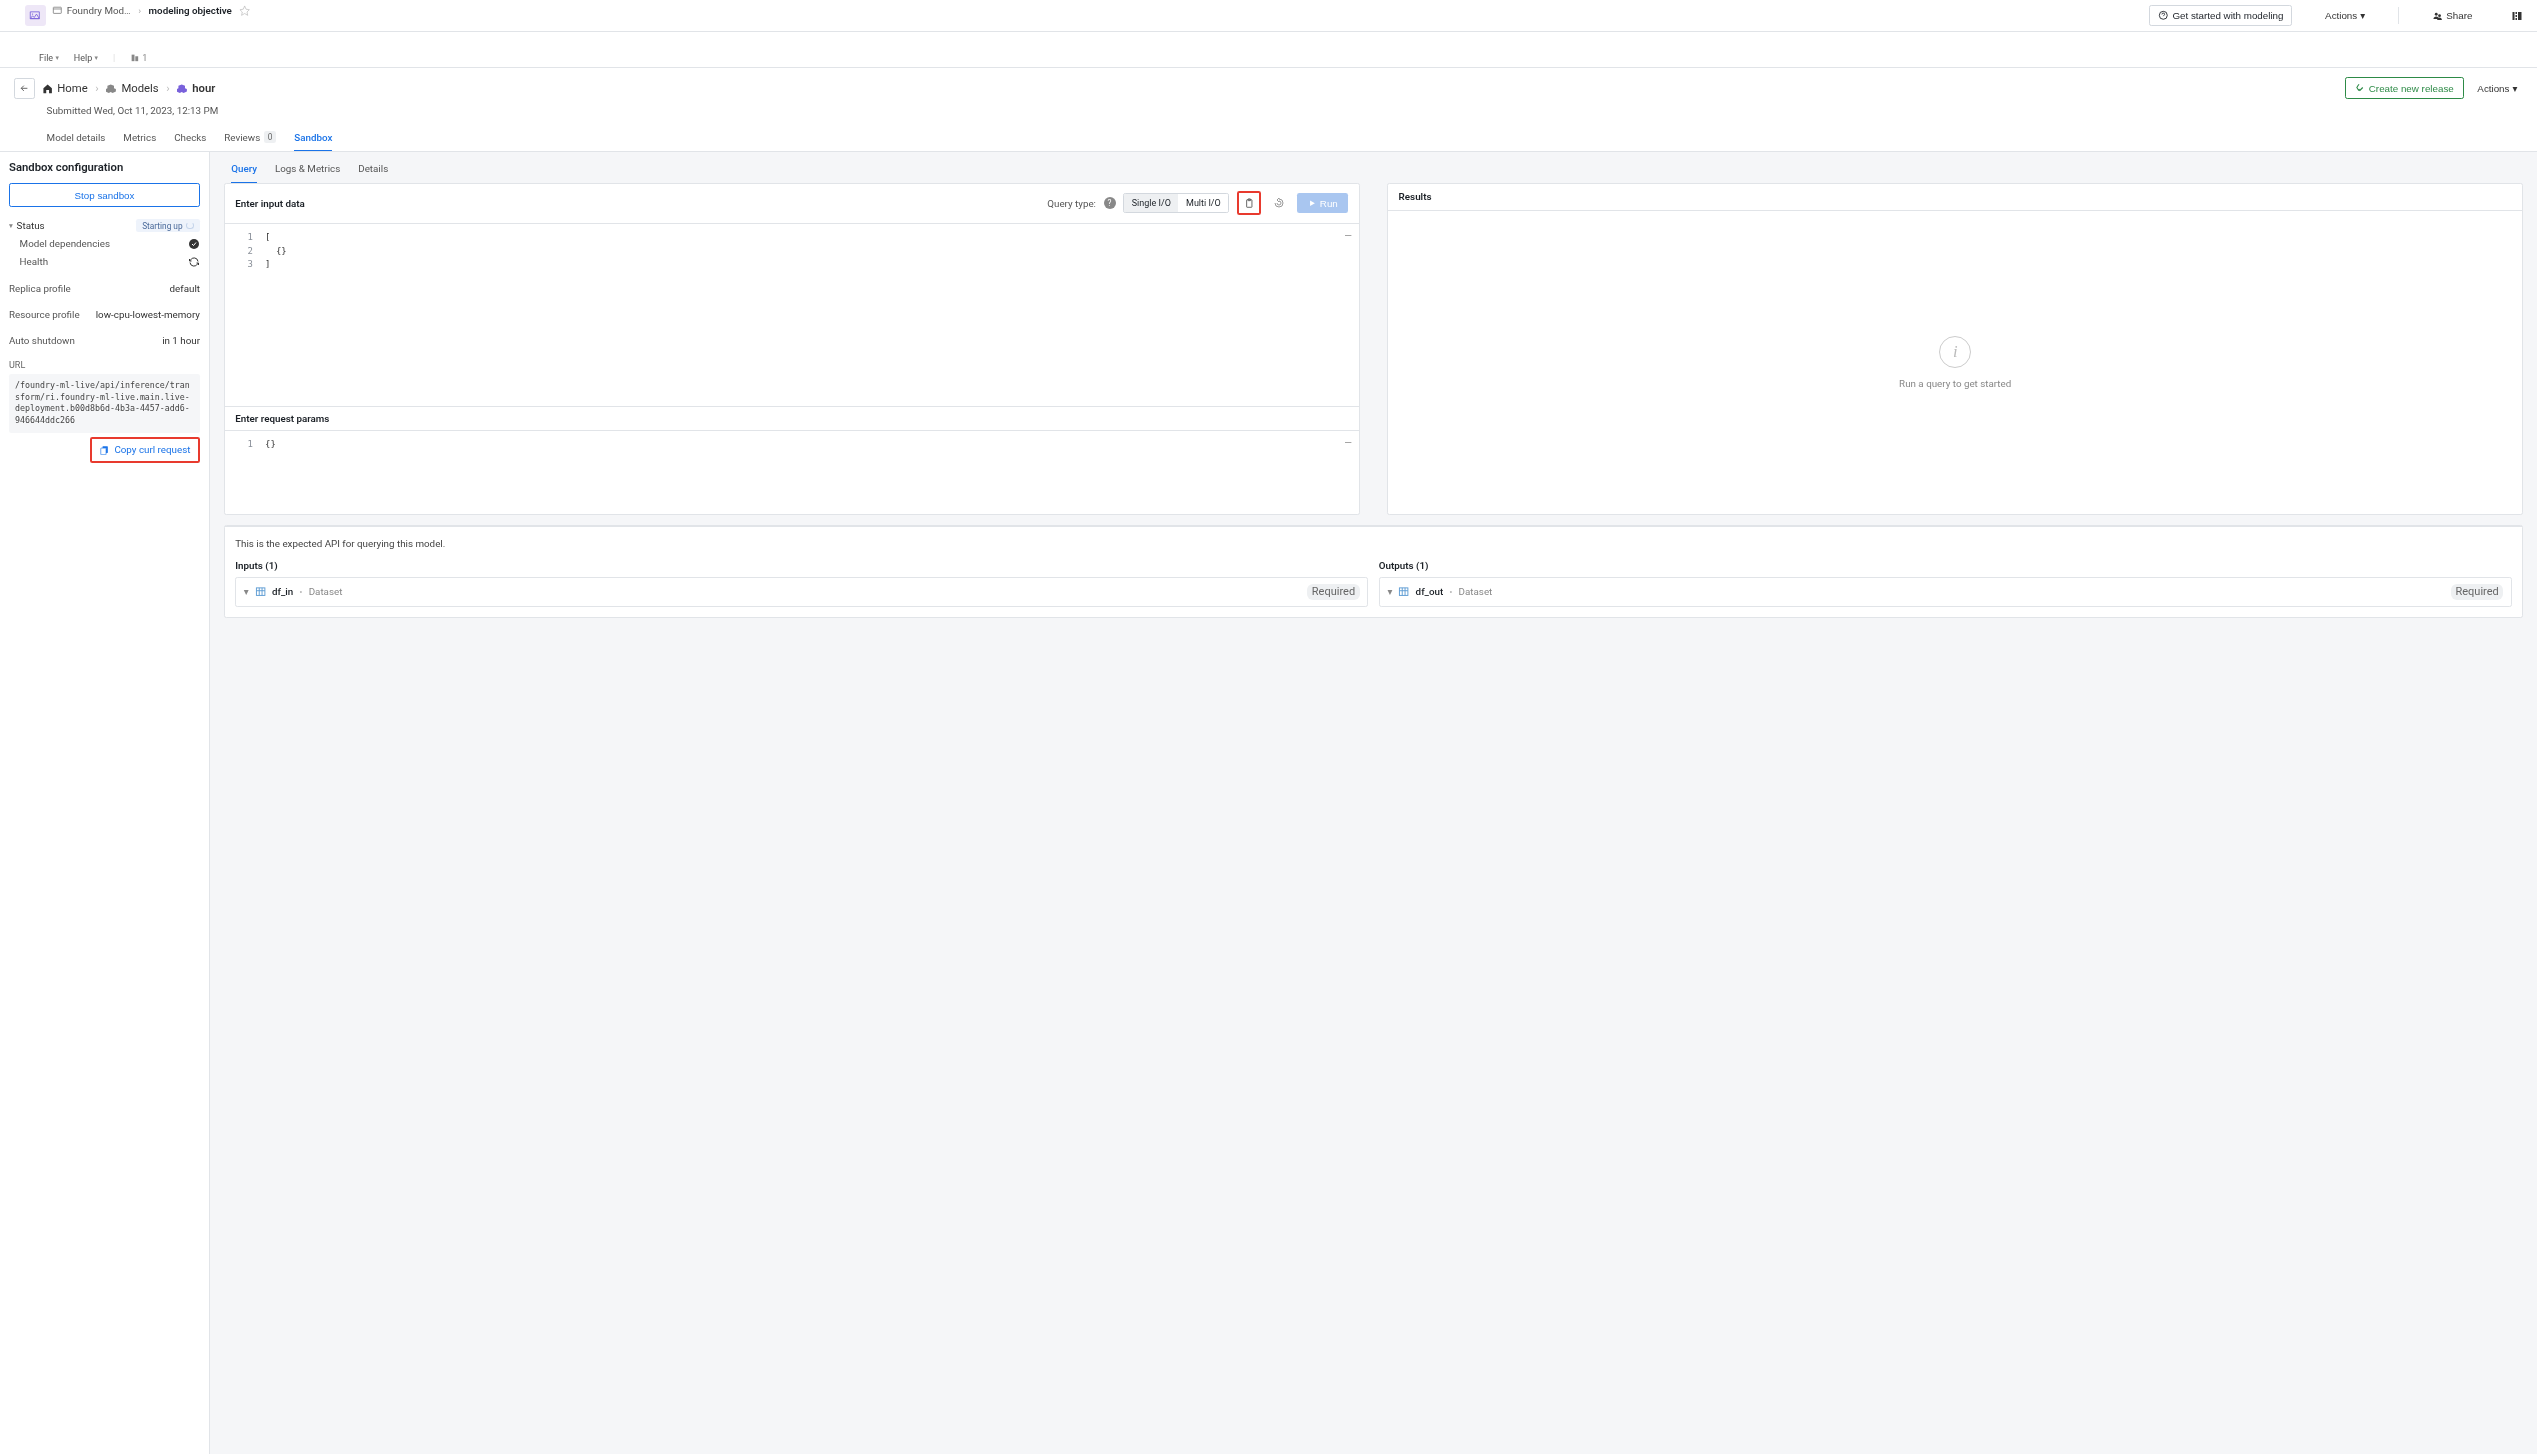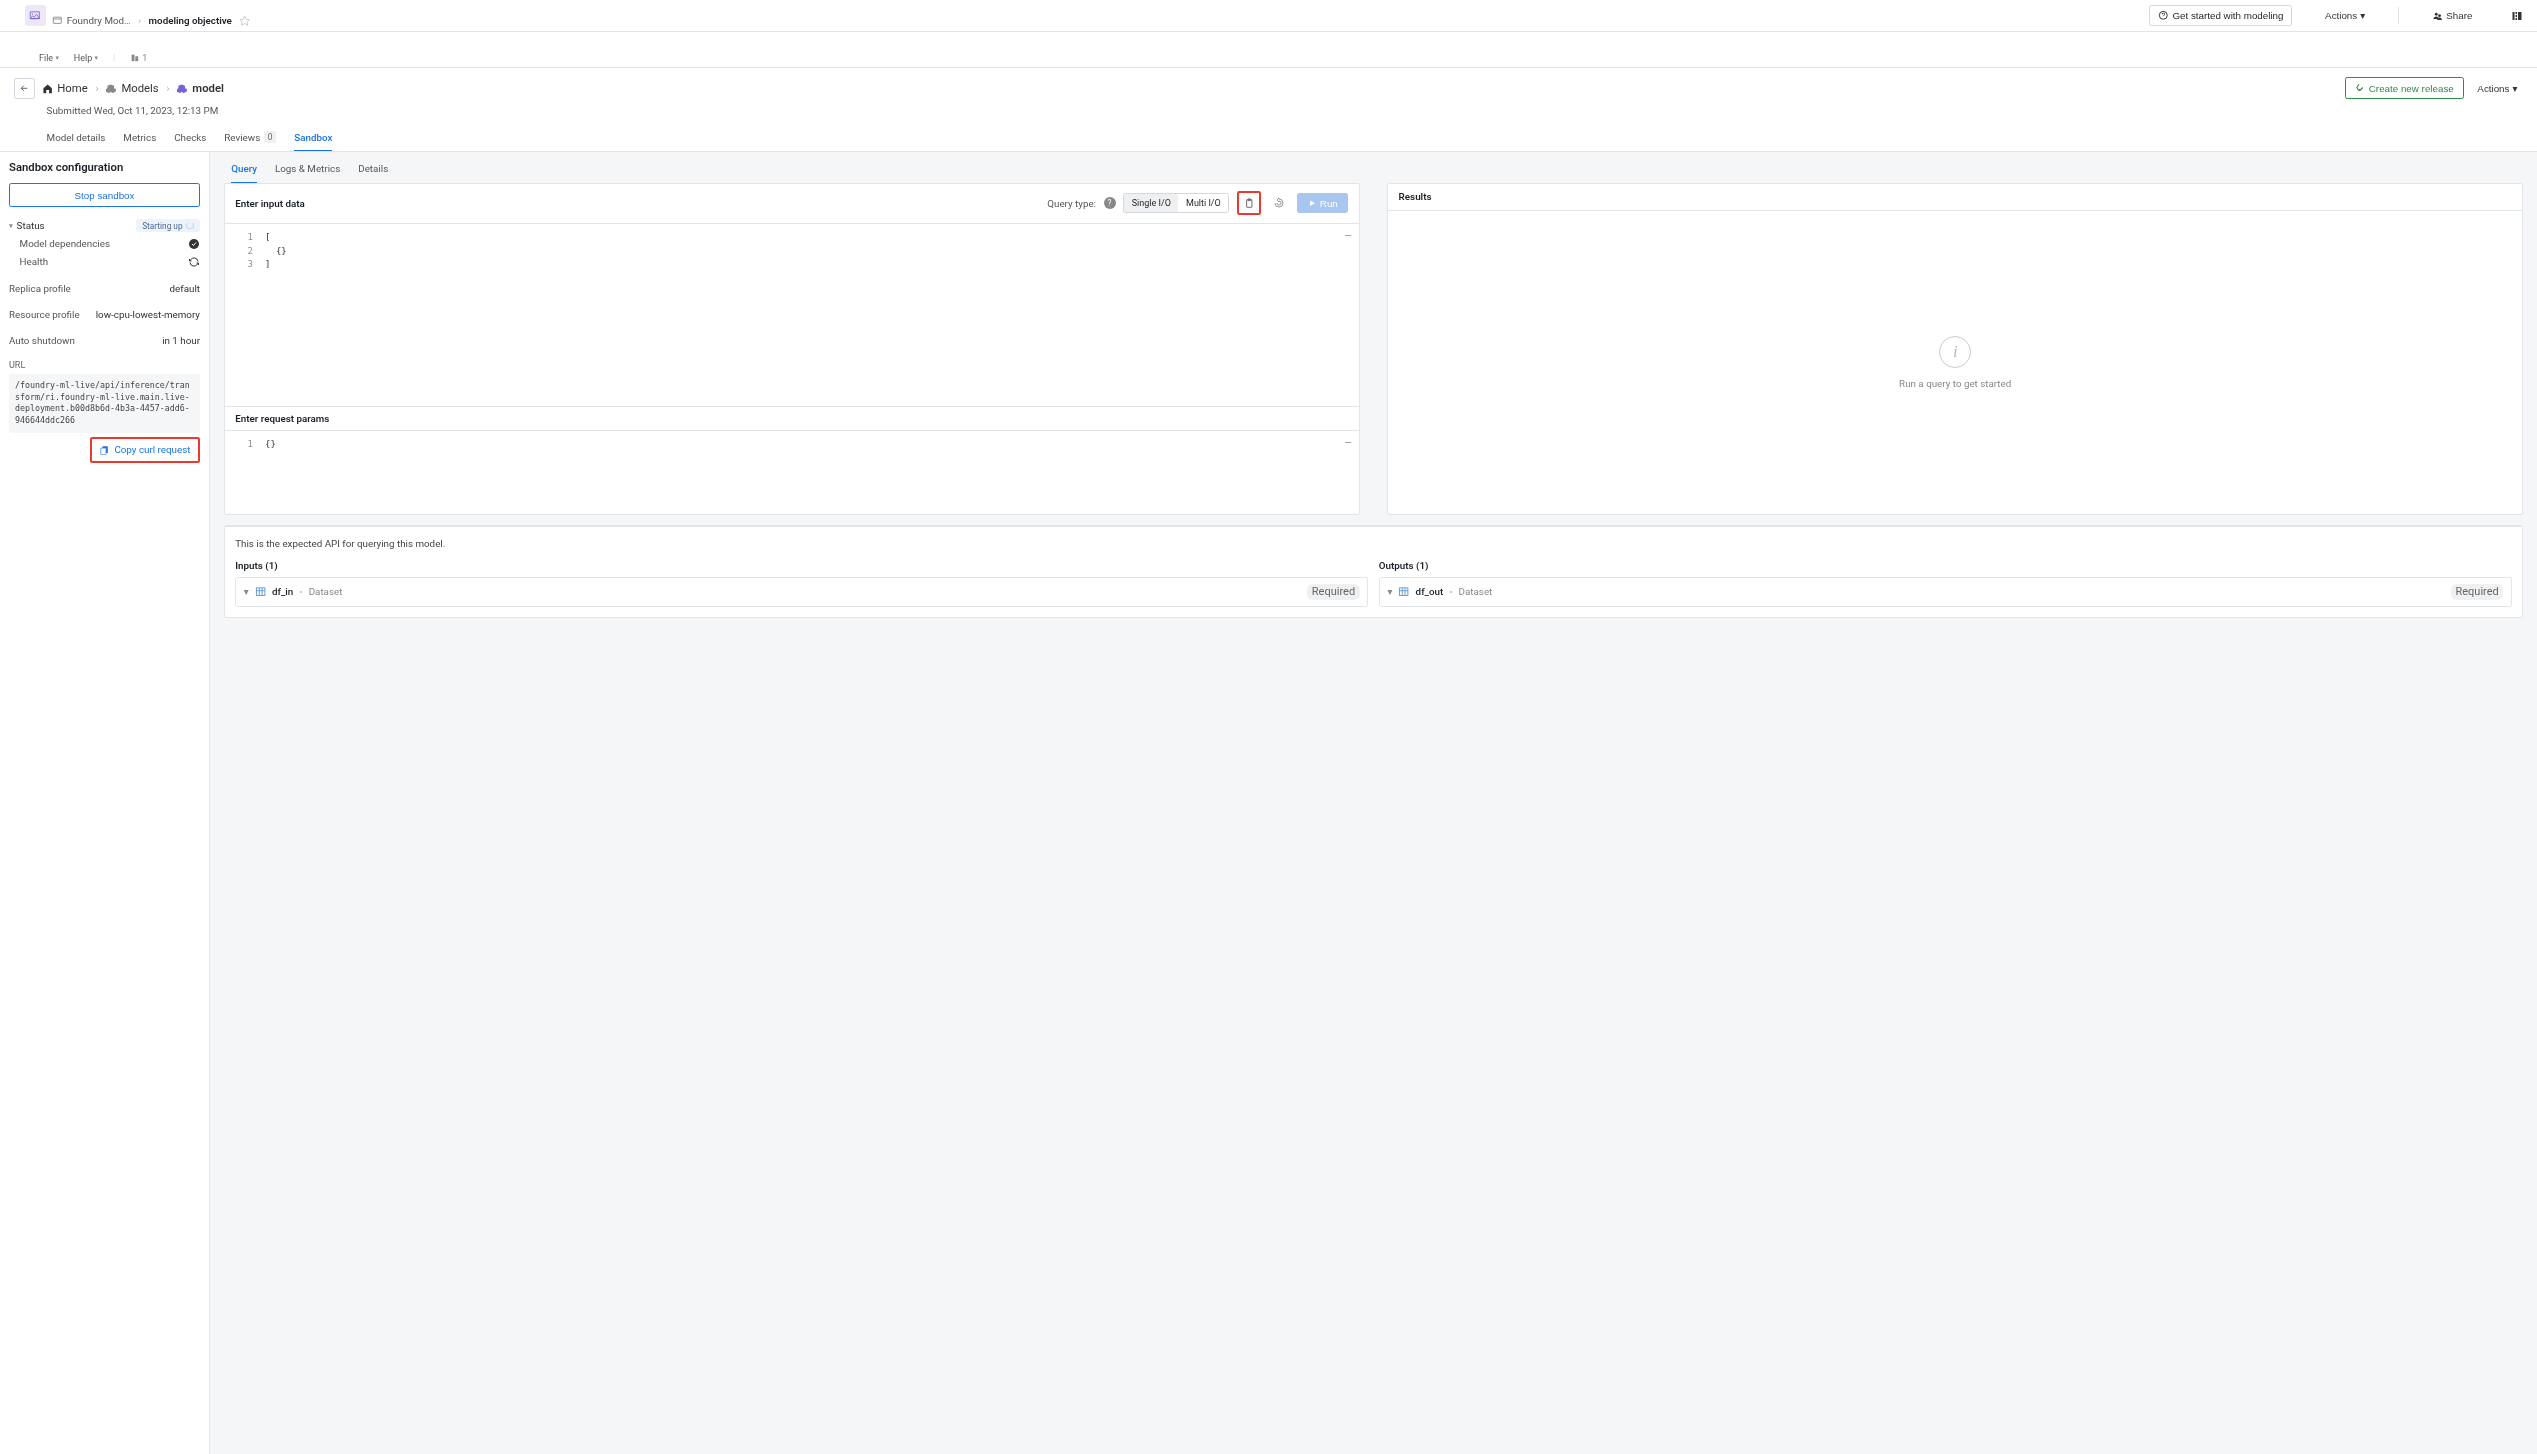--- a/index.html
+++ b/index.html
@@ -1,20 +1,20 @@
 <!DOCTYPE html>
 <html style="font-size:12px"><head>
 <meta charset="utf-8">
 <style>
 * { box-sizing:border-box; margin:0; padding:0; }
 body { font-family:-apple-system,BlinkMacSystemFont,"Segoe UI",Roboto,sans-serif; font-size:9.8px; color:#1c2127; background:#fff; }
 
 
 .topbar { display:flex; align-items:center; border-bottom:0.8px solid #e1e4e8; height:32px; padding:0 7.6px; }
-.topbar-left { display:flex; align-items:flex-end; gap:6px; flex:1;padding-left:17px; }
+.topbar-left { display:flex; align-items:flex-start; gap:6px; flex:1;padding-left:17px; }
 .app-icon { width:21px; height:21px; border-radius:3px; background:#eee7f7; display:flex; align-items:center; justify-content:center; color:#7961db; }
 .app-icon svg { width:13.6px;height:13.6px; }
 .crumb-icon { color:#888; }
 .crumb-text { color:#555; }
 .crumb-sep { color:#aaa; padding:0 3px; }
 .breadcrumb-top { display:flex; align-items:center; gap:4.5px; font-size:9.8px; }
 .page-title-top { font-weight:600; }
 .star-icon { color:#bbb; margin-left:3px; cursor:pointer; }
 .topbar-right { display:flex; align-items:center; gap:27px; }
 .btn { border:0.8px solid #d3d8de; background:#fff; border-radius:2.3px; padding:3.8px 7.6px; font-size:9.8px; cursor:pointer; display:flex; align-items:center; gap:3.8px; color:#1c2127; }
@@ -210,21 +210,21 @@
         <svg width="11.3" height="11.3" viewBox="0 0 24 24" fill="currentColor" style="color:#888">
             <path d="M3 6l7-3 7 3v5l4 2v5l-7 3-4-2-4 2-7-3v-5l4-2z"></path>
           </svg>
         <span>Models</span>
       </a>
       <span class="sep">›</span>
       <a class="strong">
         <svg width="11.3" height="11.3" viewBox="0 0 24 24" fill="currentColor" style="color:#7961db">
             <path d="M3 6l7-3 7 3v5l4 2v5l-7 3-4-2-4 2-7-3v-5l4-2z"></path>
           </svg>
-        <span>model</span>
+        <span>hour</span>
       </a>
     </div>
     <button class="release-btn">
       <svg width="9.8" height="9.8" viewBox="0 0 24 24" fill="currentColor">
           <path d="M20 12l-8 8-4-4 2-2 2 2 6-6zM3 11l5-8h3l-5 8 5 8H8z"></path>
         </svg>
       <span>Create new release</span>
     </button>
     <button class="btn-ghost">
       <span>Actions</span>

